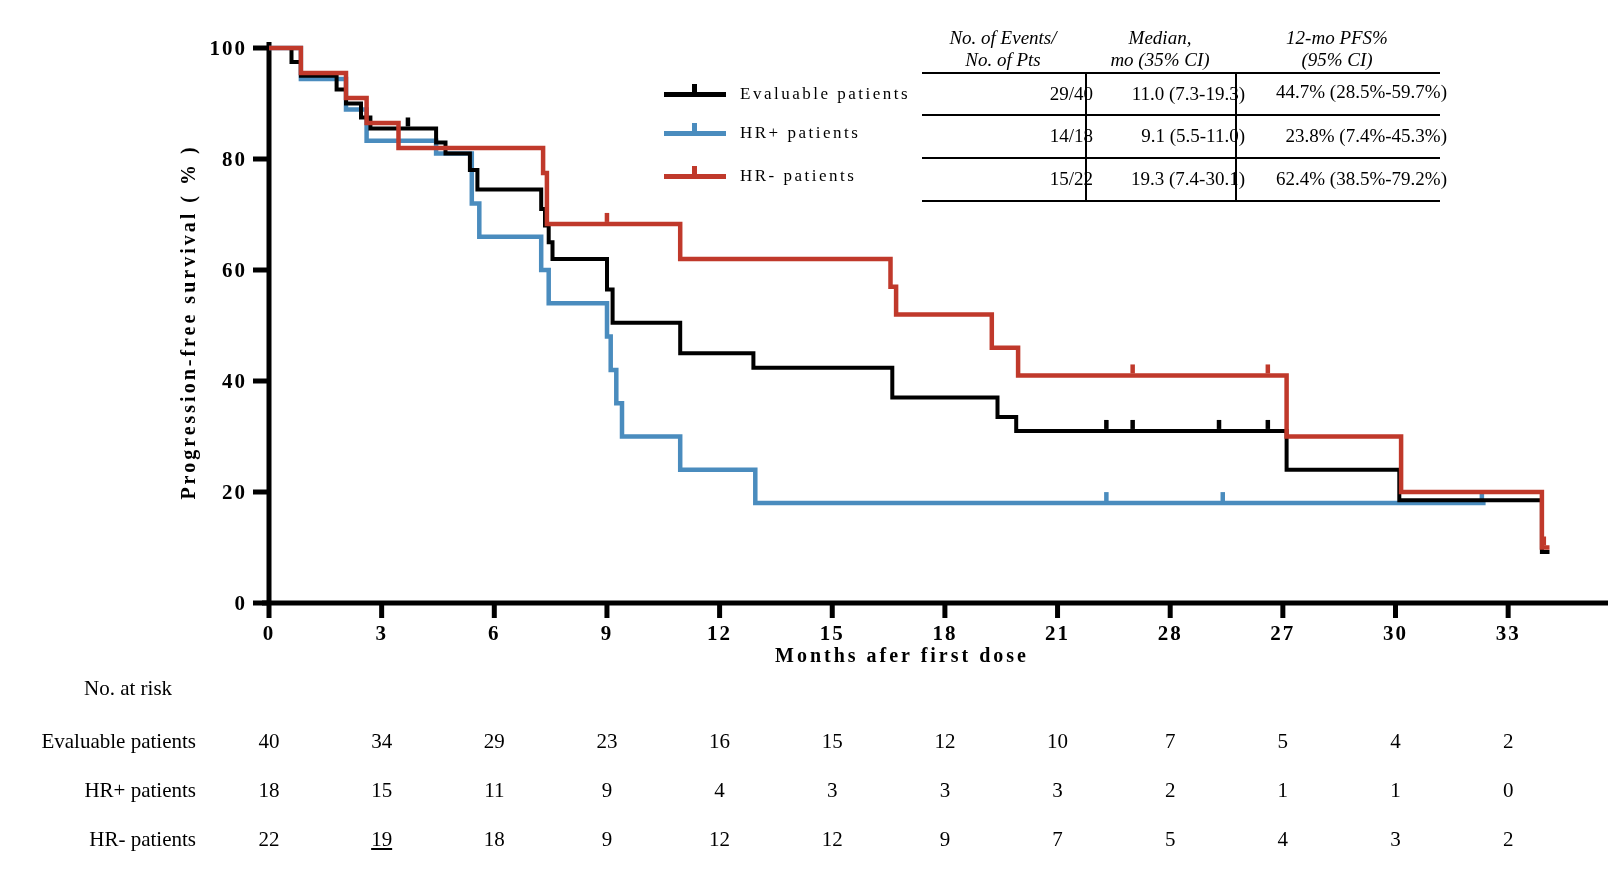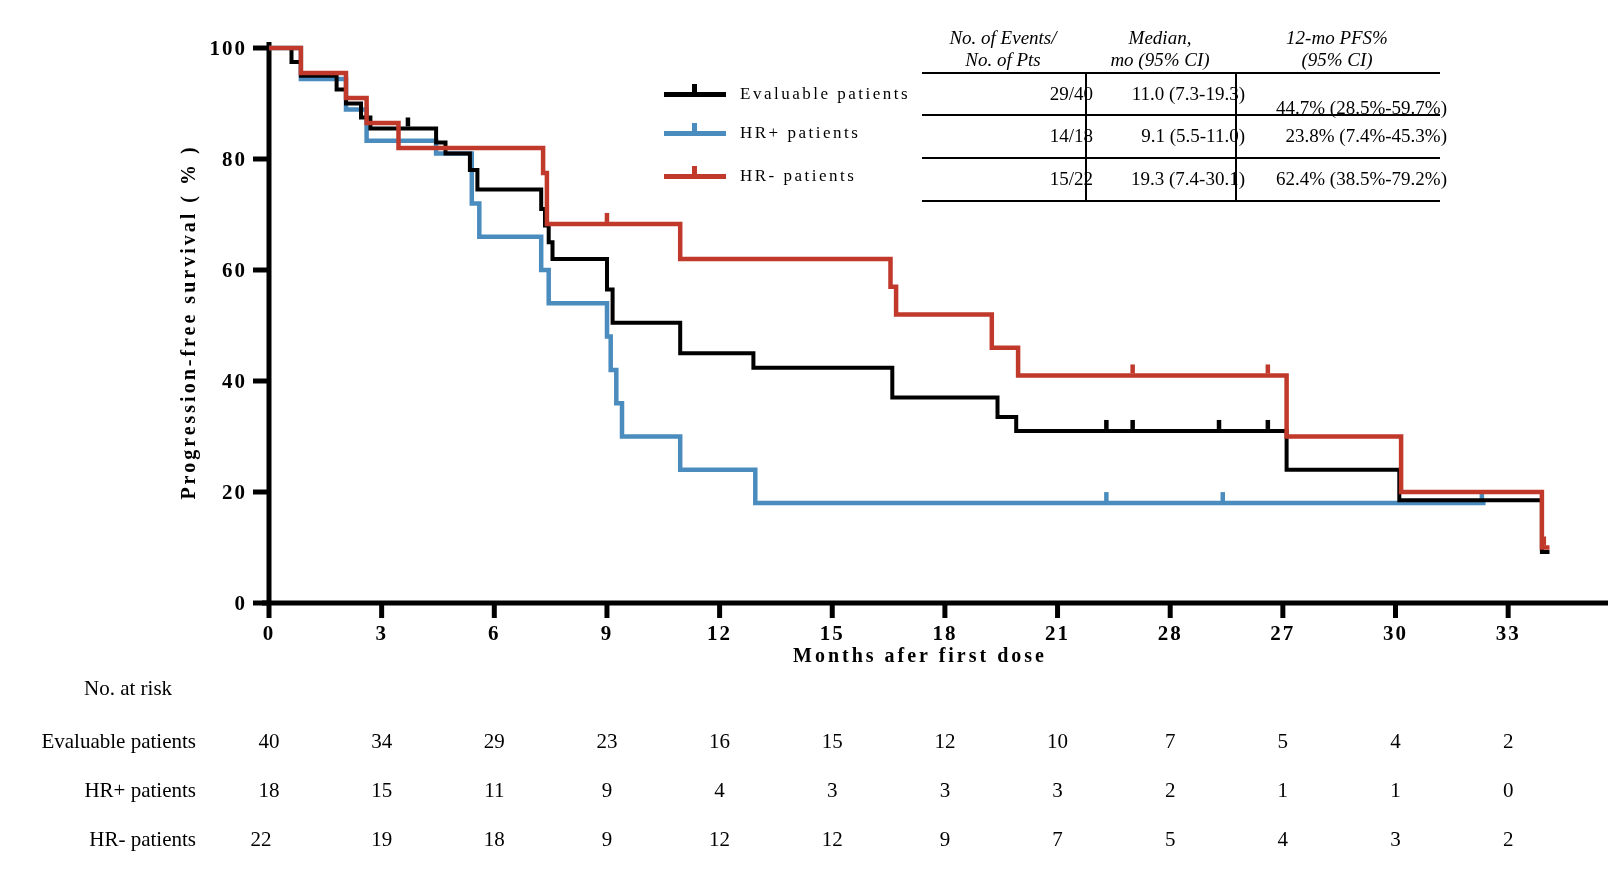--- a/index.html
+++ b/index.html
@@ -4,21 +4,21 @@
 <style>
   html,body{margin:0;padding:0;background:#fff;}
   .fig{position:relative;width:1618px;height:888px;background:#ffffff;overflow:hidden;
        font-family:"Liberation Serif","DejaVu Serif",serif;color:#000;}
   .fig svg{position:absolute;left:0;top:0;}
 
   .ytick{position:absolute;left:172px;width:75px;text-align:right;font-size:21px;font-weight:bold;letter-spacing:2px;line-height:26px;}
   .xtick{position:absolute;top:620px;width:70px;text-align:center;font-size:21px;font-weight:bold;letter-spacing:2px;line-height:26px;}
   .y-title{position:absolute;left:188px;top:322px;transform:translate(-50%,-50%) rotate(-90deg);
            white-space:nowrap;font-size:20px;font-weight:bold;letter-spacing:3px;}
-  .x-title{position:absolute;left:700px;top:644px;width:440px;text-align:center;
+  .x-title{position:absolute;left:682px;top:644px;width:440px;text-align:center;
            font-size:20px;font-weight:bold;letter-spacing:3px;}
 
   .legend-item{position:absolute;left:664px;display:flex;align-items:center;gap:14px;height:22px;}
   .legend-key{position:relative;width:62px;height:5px;background:#000;flex:0 0 auto;}
   .legend-tick{position:absolute;left:28px;top:-8px;width:5px;height:9px;background:#000;}
   .legend-label{font-size:17px;letter-spacing:2.5px;white-space:nowrap;}
 
   .stats-head{position:absolute;top:27px;text-align:center;font-size:19px;line-height:22px;font-style:italic;}
   .stats-cell{position:absolute;height:24px;text-align:right;font-size:19px;line-height:24px;white-space:nowrap;}
   .stats-rule{position:absolute;left:922px;width:518px;height:2px;background:#000;}
@@ -117,37 +117,37 @@
     <span class="legend-label">HR- patients</span>
   </div>
 
   <div>
     <div class="stats-head" style="left:913px;width:180px">
       <div>No. of Events/</div>
       <div>No. of Pts</div>
     </div>
     <div class="stats-head" style="left:1075px;width:170px">
       <div>Median,</div>
-      <div>mo (95% CI)</div>
+      <div>mo (35% CI)</div>
     </div>
     <div class="stats-head" style="left:1227px;width:220px">
       <div>12-mo PFS%</div>
       <div>(95% CI)</div>
     </div>
 
     <div class="stats-rule" style="top:72px"></div>
     <div class="stats-rule" style="top:114px"></div>
     <div class="stats-rule" style="top:157px"></div>
     <div class="stats-rule" style="top:200px"></div>
     <div class="stats-sep" style="left:1085px"></div>
     <div class="stats-sep" style="left:1235px"></div>
 
     <div class="stats-cell" style="left:913px;top:82px;width:180px">29/40</div>
     <div class="stats-cell" style="left:1075px;top:82px;width:170px">11.0 (7.3-19.3)</div>
-    <div class="stats-cell" style="left:1227px;top:96px;width:220px">44.7% (28.5%-59.7%)</div>
+    <div class="stats-cell" style="left:1227px;top:80px;width:220px">44.7% (28.5%-59.7%)</div>
 
     <div class="stats-cell" style="left:913px;top:124px;width:180px">14/18</div>
     <div class="stats-cell" style="left:1075px;top:124px;width:170px">9.1 (5.5-11.0)</div>
     <div class="stats-cell" style="left:1227px;top:124px;width:220px">23.8% (7.4%-45.3%)</div>
 
     <div class="stats-cell" style="left:913px;top:167px;width:180px">15/22</div>
     <div class="stats-cell" style="left:1075px;top:167px;width:170px">19.3 (7.4-30.1)</div>
     <div class="stats-cell" style="left:1227px;top:167px;width:220px">62.4% (38.5%-79.2%)</div>
   </div>
 
@@ -178,22 +178,22 @@
         <div class="risk-num" style="left: 797.25px;">3</div>
         <div class="risk-num" style="left: 909.9px;">3</div>
         <div class="risk-num" style="left: 1022.55px;">3</div>
         <div class="risk-num" style="left: 1135.2px;">2</div>
         <div class="risk-num" style="left: 1247.85px;">1</div>
         <div class="risk-num" style="left: 1360.5px;">1</div>
         <div class="risk-num" style="left: 1473.15px;">0</div>
       </div>
     <div class="risk-row" style="top:825px">
       <div class="risk-label">HR- patients</div>
-    <div class="risk-num" style="left: 226px;">22</div>
-        <div class="risk-num" style="left: 346.65px;">19</div>
+    <div class="risk-num" style="left: 234px;">22</div>
+        <div class="risk-num" style="left: 346.65px; text-decoration: underline;">19</div>
         <div class="risk-num" style="left: 459.3px;">18</div>
         <div class="risk-num" style="left: 571.95px;">9</div>
         <div class="risk-num" style="left: 684.6px;">12</div>
         <div class="risk-num" style="left: 797.25px;">12</div>
         <div class="risk-num" style="left: 909.9px;">9</div>
         <div class="risk-num" style="left: 1022.55px;">7</div>
         <div class="risk-num" style="left: 1135.2px;">5</div>
         <div class="risk-num" style="left: 1247.85px;">4</div>
         <div class="risk-num" style="left: 1360.5px;">3</div>
         <div class="risk-num" style="left: 1473.15px;">2</div>

